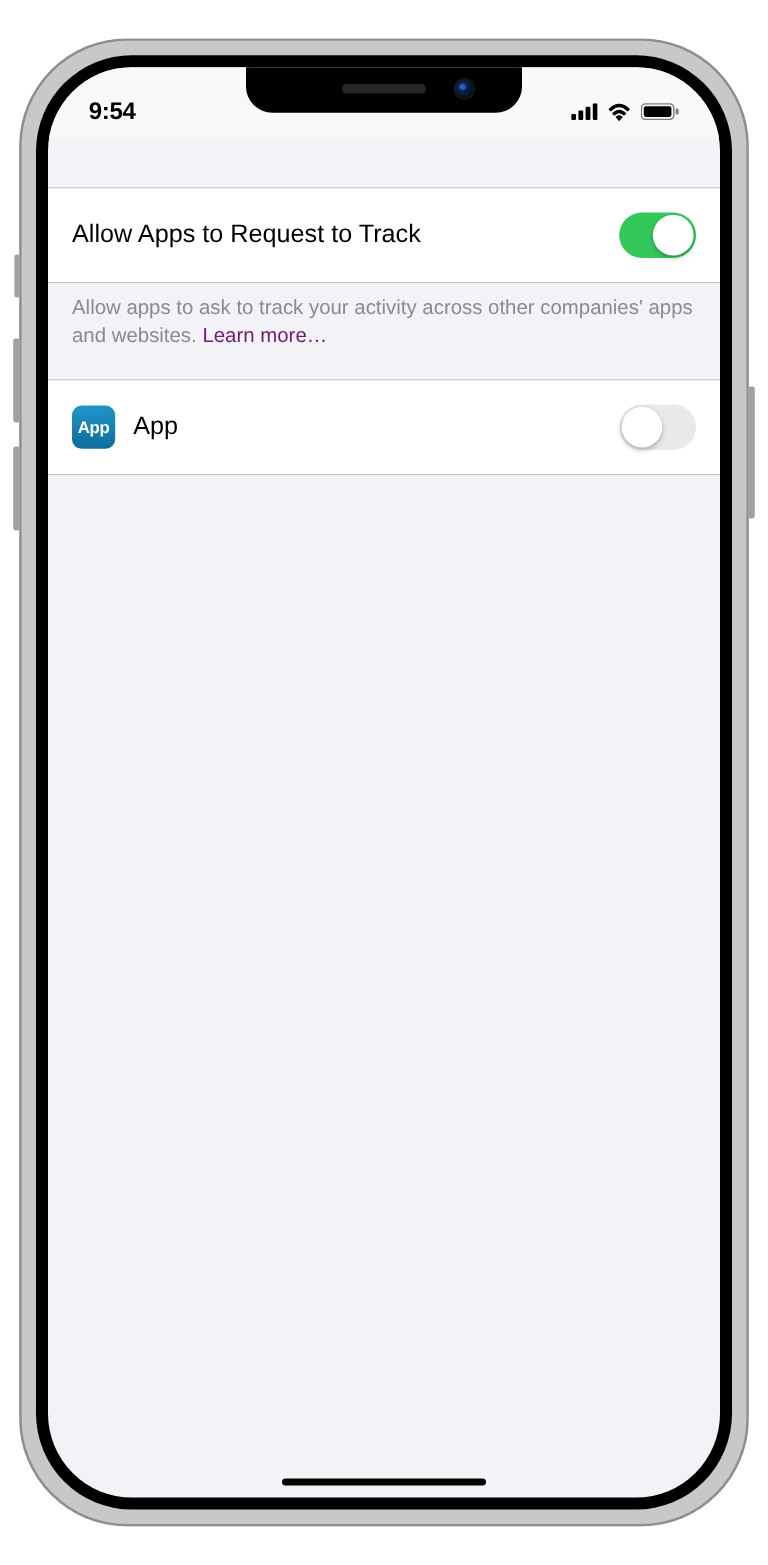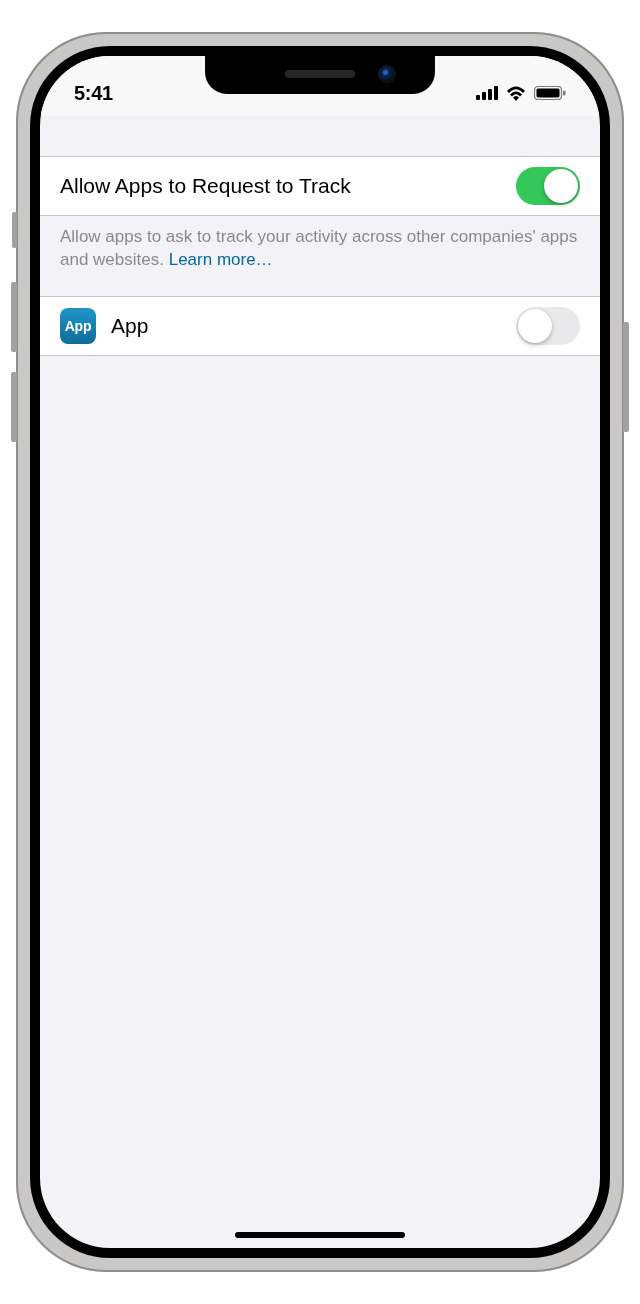--- a/index.html
+++ b/index.html
@@ -146,21 +146,21 @@
 
     
     .content {
       padding-top: 40px;
     }
     .row {
       background: #fff;
       min-height: 58px;
       display: flex;
       align-items: center;
-      padding: 10px 20px;
+      padding: 20px 20px;
       border-top: 0.5px solid #c6c6c8;
       border-bottom: 0.5px solid #c6c6c8;
     }
     .row-icon {
       width: 36px;
       height: 36px;
       border-radius: 8px;
       background: linear-gradient(180deg, #2095c8 0%, #0d6d99 100%);
       display: flex;
       align-items: center;
@@ -202,21 +202,21 @@
     .switch.off { background: #e9e9eb; }
     .switch.off .knob { left: 2px; }
 
     .footer-text {
       padding: 10px 20px 24px;
       font-size: 17px;
       line-height: 1.35;
       color: #8a8a8e;
     }
     .learn-more {
-      color: #0369a1;
+      color: #701a75;
       cursor: pointer;
     }
 
     
     .home-indicator {
       position: absolute;
       bottom: 10px;
       left: 50%;
       transform: translateX(-50%);
       width: 170px;
@@ -236,21 +236,21 @@
 
   <div class="device-frame-inner">
     <div class="screen">
 
       <div class="notch">
         <div class="speaker"></div>
         <div class="camera"></div>
       </div>
 
       <div class="status-bar">
-        <div class="status-time">5:41</div>
+        <div class="status-time">9:54</div>
         <div class="status-right">
           <svg width="22" height="14" viewBox="0 0 22 14">
             <rect x="0" y="9" width="4" height="5" rx="1" fill="#000"></rect>
             <rect x="6" y="6" width="4" height="8" rx="1" fill="#000"></rect>
             <rect x="12" y="3" width="4" height="11" rx="1" fill="#000"></rect>
             <rect x="18" y="0" width="4" height="14" rx="1" fill="#000"></rect>
           </svg>
           <svg width="22" height="16" viewBox="0 0 22 16">
             <path d="M11 16 L8 12.5 C9 11.5 10 11 11 11 C12 11 13 11.5 14 12.5 Z" fill="#000"></path>
             <path d="M5 9.5 C7 7.5 9 6.5 11 6.5 C13 6.5 15 7.5 17 9.5 L15 11.5 C13.5 10 12.3 9.3 11 9.3 C9.7 9.3 8.5 10 7 11.5 Z" fill="#000"></path>

